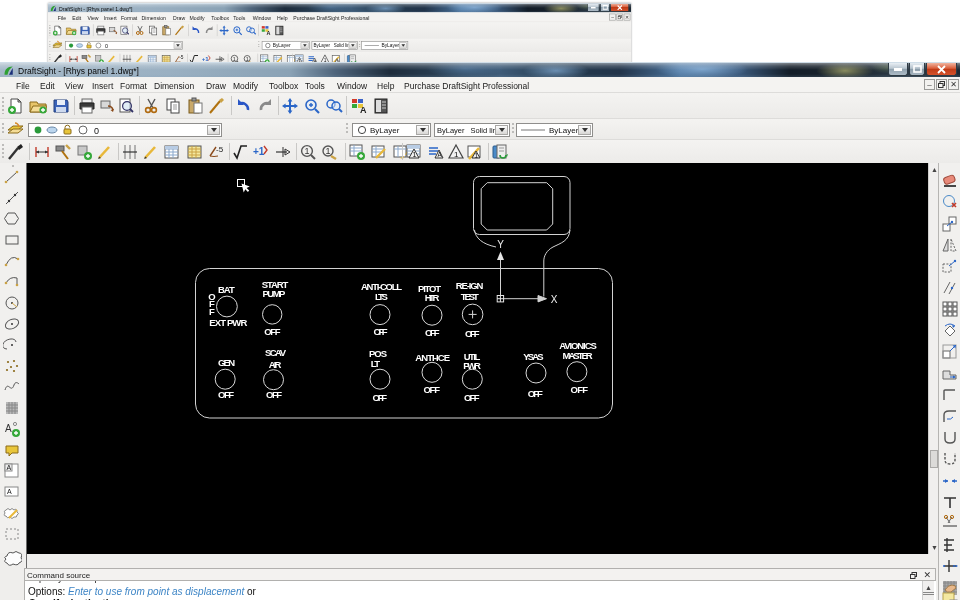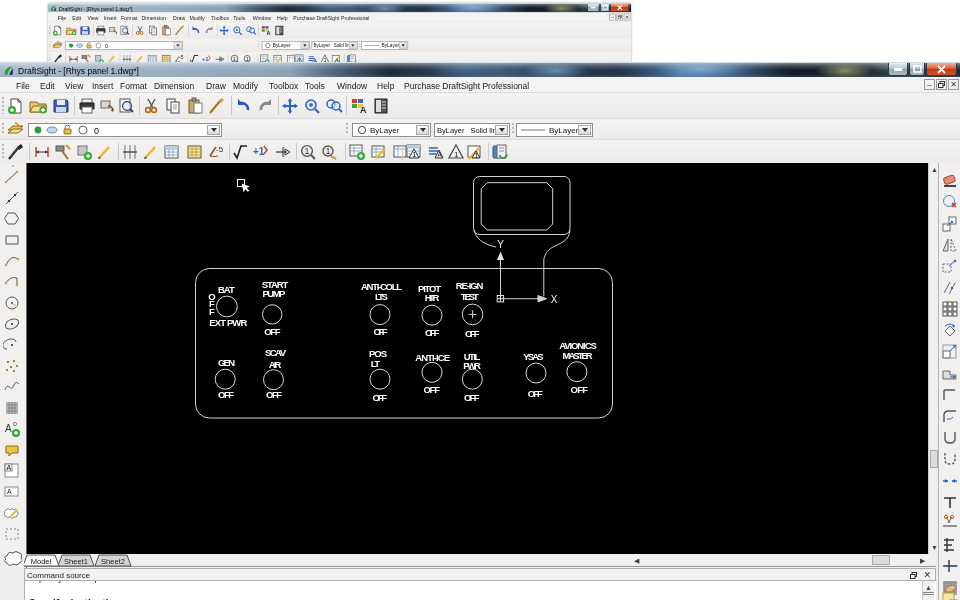--- a/index.html
+++ b/index.html
@@ -985,43 +985,31 @@
           <svg class="ic i" width="18" height="18" style="left:2px;top:428px" viewBox="0 0 18 18">
             <rect x="2" y="2" width="11" height="13" fill="#f4e8a0" stroke="#b8a24a"></rect>
             <rect x="9" y="9" width="7" height="7" fill="#fff" stroke="#888"></rect>
           </svg>
         </div>
  </div>
  <div id="leftgut"></div>
  <svg width="20" height="19" style="position:absolute;left:2px;top:487px;filter:blur(0.3px)" viewBox="0 0 20 19">
         <path d="M5 7 q1 -5 6 -3 q3 -3 6 0 q4 0 2 5 q3 3 -2 5 q-1 3 -6 1 q-4 3 -6 -1 q-4 -1 -1 -4 q-3 -2 1 -3" fill="#fdfdfd" stroke="#555"></path>
       </svg>
- <div id="bottomstrip">
-   <svg width="120" height="13" style="position:absolute;left:0;top:0" font-family="Liberation Sans, sans-serif">
-     <path d="M38 1 L66 1 L70 12 L34 12 Z" fill="#d5d4d2" stroke="#555"></path>
-     <path d="M75 1 L103 1 L107 12 L71 12 Z" fill="#d5d4d2" stroke="#555"></path>
-     <path d="M3 1 L31 1 L35 12 L-1 12 Z" fill="#ffffff" stroke="#555"></path>
-     <text x="17" y="9.5" font-size="7.5" text-anchor="middle" fill="#111">Model</text>
-     <text x="52" y="9.5" font-size="7.5" text-anchor="middle" fill="#222">Sheet1</text>
-     <text x="89" y="9.5" font-size="7.5" text-anchor="middle" fill="#222">Sheet2</text>
-   </svg>
-   <div class="arr" style="left:610px;top:3px">◀</div>
-   <div class="arr" style="left:896px;top:3px">▶</div>
-   <div style="position:absolute;left:848px;top:1px;width:18px;height:10px;background:#dcdbd9;border:1px solid #aaa9a7"></div>
- </div>
  <div id="cmdbar">
         <span style="position:absolute;left:2px;top:2px">Command source</span>
    <span style="position:absolute;right:18px;top:2px"><svg width="7" height="7" viewBox="0 0 7 7" style="margin-top:1px">
             <rect x="2" y="0.5" width="4.5" height="4" fill="none" stroke="#333"></rect>
             <rect x="0.5" y="2.5" width="4.5" height="4" fill="#f2f1ef" stroke="#333"></rect>
           </svg></span>
    <span style="position:absolute;right:4px;top:1px;font-size:9px;color:#333">✕</span>
  </div>
  <div id="cmdtext">
    <div style="position:absolute;left:8px;top:-8px;height:11px;overflow:hidden;font-size:9px">Specify source point or</div>
+   <div style="position:absolute;left:3px;top:4.5px;white-space:nowrap">Options: <span class="blue">Enter to use from point as displacement</span> or</div>
    <div style="position:absolute;left:4px;top:16.5px;font-weight:bold">Specify destination</div>
    <div style="position:absolute;right:2px;top:0px;width:12px;height:19px;background:#f0efee;border-left:1px solid #ccc">
      <div class="arr" style="left:2px;top:3px">▲</div>
      <div style="position:absolute;left:0;top:11px;width:11px;height:3px;border-top:1px solid #888;border-bottom:1px solid #888"></div>
    </div>
  </div>
 </div>
 </div>
 
 </body></html>

